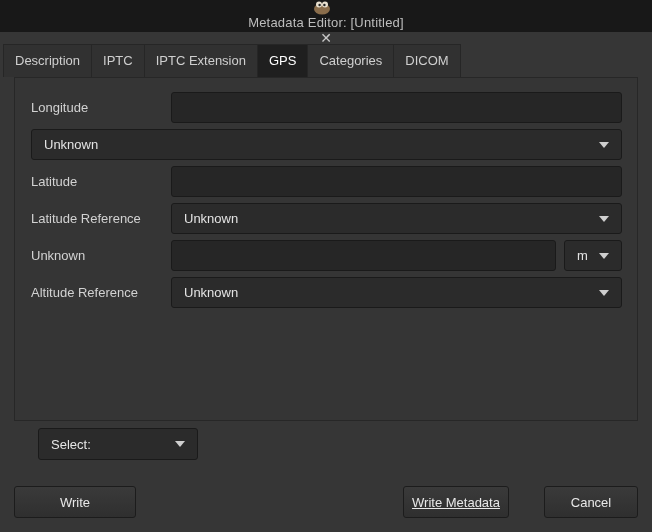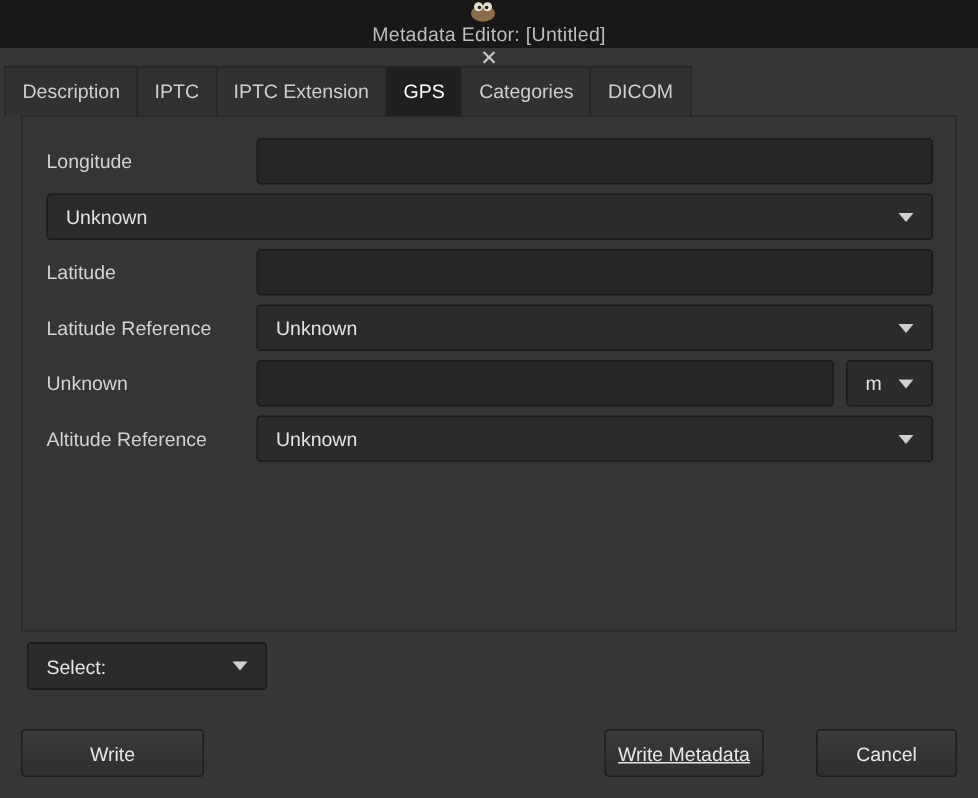--- a/index.html
+++ b/index.html
@@ -61,21 +61,21 @@
     width:0;height:0;border-left:5px solid transparent;
     border-right:5px solid transparent;border-top:6px solid #cfcfcf;flex:none;
   }
   .combo-unit{flex:none;width:58px;}
 
   
   .select-row{margin:7px 0 0 18px;}
   .select-btn{
     width:160px;height:32px;background:#2b2b2b;border:1px solid #1a1a1a;
     border-radius:3px;display:flex;align-items:center;padding:0 12px;
-    color:#e6e6e6;font:inherit;
+    color:#e6e6e6;font:inherit;margin-left:20px;
   }
   .select-btn .select-label{flex:1;text-align:left;}
 
   
   .footer{
     display:flex;align-items:center;margin:26px 14px 0 14px;
   }
   .btn{
     height:32px;border:1px solid #1c1c1c;border-radius:3px;
     background:linear-gradient(#3a3a3a,#2f2f2f);color:#e8e8e8;

